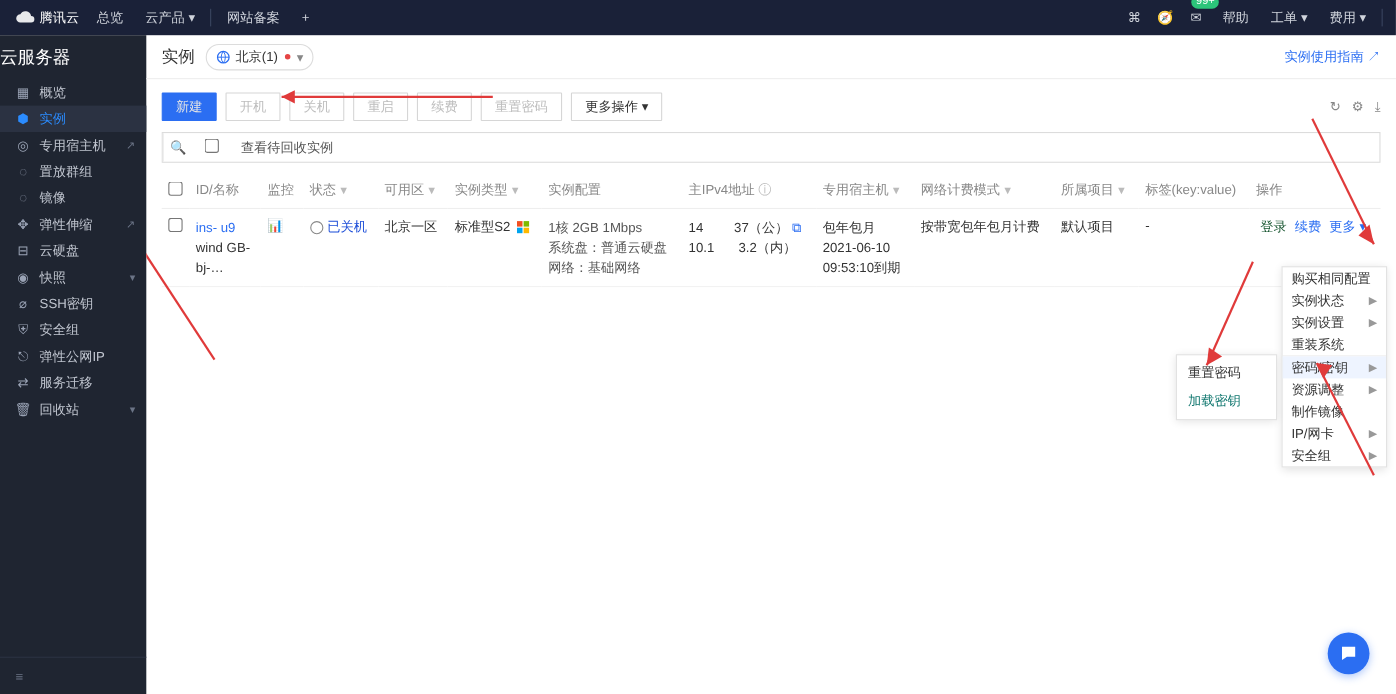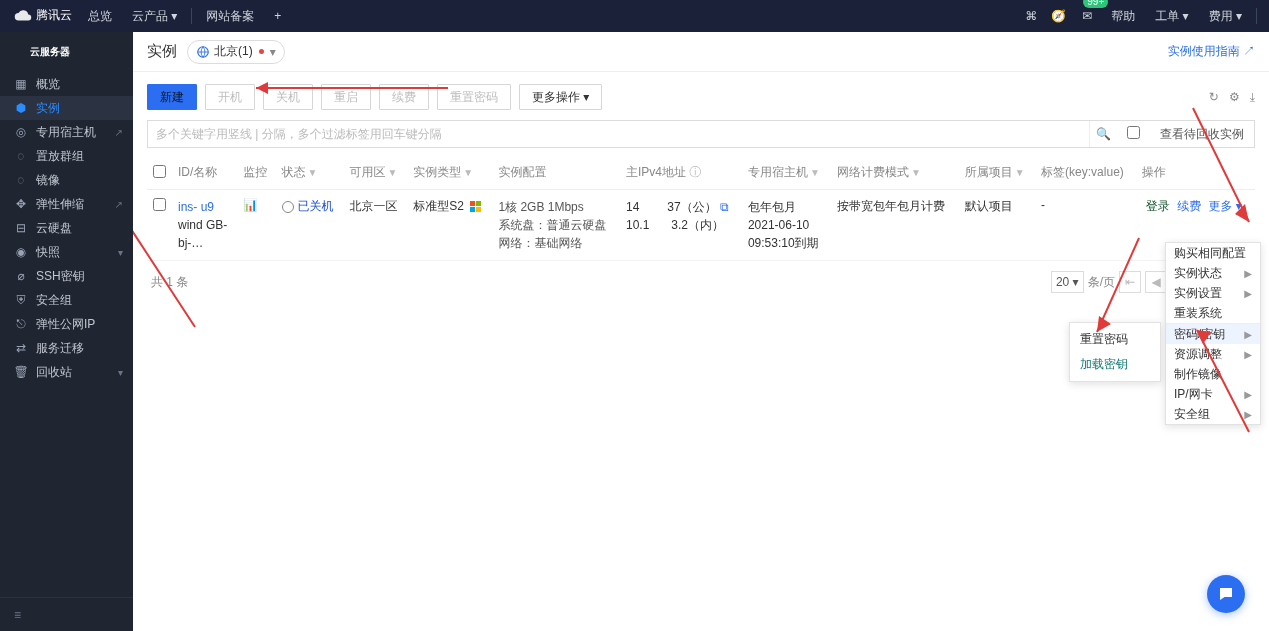--- a/index.html
+++ b/index.html
@@ -1,50 +1,50 @@
 <!DOCTYPE html>
 <html><head>
 <meta charset="utf-8">
 <style>
 *{box-sizing:border-box;margin:0;padding:0;font-family:-apple-system,"PingFang SC","Microsoft YaHei",sans-serif}
 body{background:#fff;font-size:12px;color:#333;overflow:hidden}
 .root{width:1269px;height:631px;position:relative;display:flex;flex-direction:column}
 
 .topbar{height:32px;background:#1a2138;color:#d0d4dc;display:flex;align-items:center;padding:0 8px;font-size:12px}
-.topbar .logo{display:flex;gap:4px;padding:0 6px}
+.topbar .logo{display:flex;align-items:center;gap:4px;padding:0 6px}
 .topbar .logo svg{width:18px;height:18px}
 .topbar .navitem{padding:17px 10px;cursor:pointer;display:flex;align-items:center;gap:2px;height:100%}
 .topbar .sep{width:1px;height:16px;background:#3a4560;margin:0 4px}
 .topbar .spacer{flex:1}
 .topbar .icon{width:28px;display:flex;align-items:center;justify-content:center;height:100%;cursor:pointer}
 .badge99{position:relative}
 .badge99 span{position:absolute;top:-4px;left:10px;background:#2cc57a;color:#fff;border-radius:8px;font-size:10px;padding:0 4px;line-height:12px}
 .avatar{width:20px;height:20px;border-radius:50%;background:#2b6ef2;display:inline-flex;align-items:center;justify-content:center;margin-right:4px}
 
 .body{flex:1;display:flex;min-height:0}
 .sidebar{width:133px;background:#1f2531;color:#c1c6d0;display:flex;flex-direction:column;font-size:12px}
-.sidebar .title{height:40px;display:flex;align-items:center;padding-left:30px;font-size:10px;color:#fff;font-weight:700}
+.sidebar .title{height:40px;display:flex;align-items:center;padding-left:0;font-size:16px;color:#fff;font-weight:400}
 .sidebar .item{height:24px;display:flex;align-items:center;padding:0 10px 0 14px;cursor:pointer;gap:8px}
 .sidebar .item.active{background:#2b3242;color:#2b8cff}
 .sidebar .item .ic{width:14px;display:flex;justify-content:center;color:#9aa3b5}
 .sidebar .item.active .ic{color:#2b8cff}
 .sidebar .item .ext{margin-left:auto;color:#6b7486;font-size:10px}
 .sidebar .footer{margin-top:auto;height:34px;border-top:1px solid #2b3242;display:flex;align-items:center;padding-left:14px;color:#6b7486}
 
 .main{flex:1;display:flex;flex-direction:column;min-width:0}
 .pagehdr{height:40px;display:flex;align-items:center;padding:0 14px;gap:10px;border-bottom:1px solid #eee}
 .pagehdr h1{font-size:15px;font-weight:500}
 .region{border:1px solid #dcdcdc;border-radius:12px;height:24px;display:flex;align-items:center;padding:0 8px;gap:4px;cursor:pointer}
 .region .globe{width:14px;height:14px}
 .reddot{width:5px;height:5px;border-radius:50%;background:#e54545;display:inline-block;margin:0 2px}
 .guide{margin-left:auto;color:#2b6ef2;cursor:pointer;display:flex;align-items:center;gap:2px}
 .content{flex:1;padding:12px 14px;position:relative;overflow:hidden}
 .toolbar{display:flex;align-items:center;gap:8px;margin-bottom:10px}
 .btn{height:26px;border:1px solid #d6d6d6;background:#fff;color:#bdbdbd;padding:0 12px;border-radius:1px;cursor:not-allowed;font-size:12px}
-.btn.primary{background:#2b6ef2;color:#0f172a;border-color:#2b6ef2;cursor:pointer}
+.btn.primary{background:#2b6ef2;color:#e5e5e5;border-color:#2b6ef2;cursor:pointer}
 .btn.more{color:#333;cursor:pointer;display:flex;align-items:center;gap:2px}
 .toolbar-right{margin-left:auto;display:flex;gap:10px;color:#888}
 .toolbar-right span{cursor:pointer}
 .searchbar{display:flex;align-items:center;border:1px solid #dcdcdc;height:28px;margin-bottom:8px}
 .searchbar input{flex:1;border:none;outline:none;padding:0 8px;font-size:12px;color:#333}
 .searchbar input::placeholder{color:#bbb}
 .searchbar .sicon{width:28px;display:flex;align-items:center;justify-content:center;color:#888;border-left:1px solid #eee;height:100%}
 .recyclechk{display:flex;align-items:flex-start;gap:20px;padding:0 10px;color:#555;white-space:nowrap}
 
 .tbl{width:100%;border-collapse:collapse}
@@ -202,21 +202,20 @@
           <button class="btn">重置密码</button>
           <button class="btn more">更多操作 ▾</button>
           <div class="toolbar-right">
             <span>↻</span>
             <span>⚙</span>
             <span>⤓</span>
           </div>
         </div>
 
         <div class="searchbar">
-          <input placeholder="多个关键字用竖线 | 分隔，多个过滤标签用回车键分隔" style="">
           <div class="sicon">🔍</div>
           <label class="recyclechk">
             <input type="checkbox" style="">
             <span>查看待回收实例</span>
           </label>
         </div>
 
         <table class="tbl">
           <thead>
             <tr>
@@ -278,32 +277,20 @@
               <td>-</td>
               <td class="oplinks">
                 <a class="disabled-link">登录</a>
                 <a class="link">续费</a>
                 <a class="link">更多 ▾</a>
               </td>
             </tr>
           </tbody>
         </table>
 
-        <div class="pager">
-          <div>共 1 条</div>
-          <div class="ctrls">
-            <span class="pgsel">20 ▾</span>
-            <span>条/页</span>
-            <span class="pgbtn">⇤</span>
-            <span class="pgbtn">◀</span>
-            <input class="pginput" value="1" style="">
-            <span class="pgbtn">▶</span>
-            <span class="pgbtn">⇥</span>
-          </div>
-        </div>
 
         <div class="dropdown" id="dd">
             <div class="ditem">
               <span>购买相同配置</span>
             </div>
             <div class="ditem">
               <span>实例状态</span>
               <span class="arrow">▶</span>
             </div>
             <div class="ditem">

